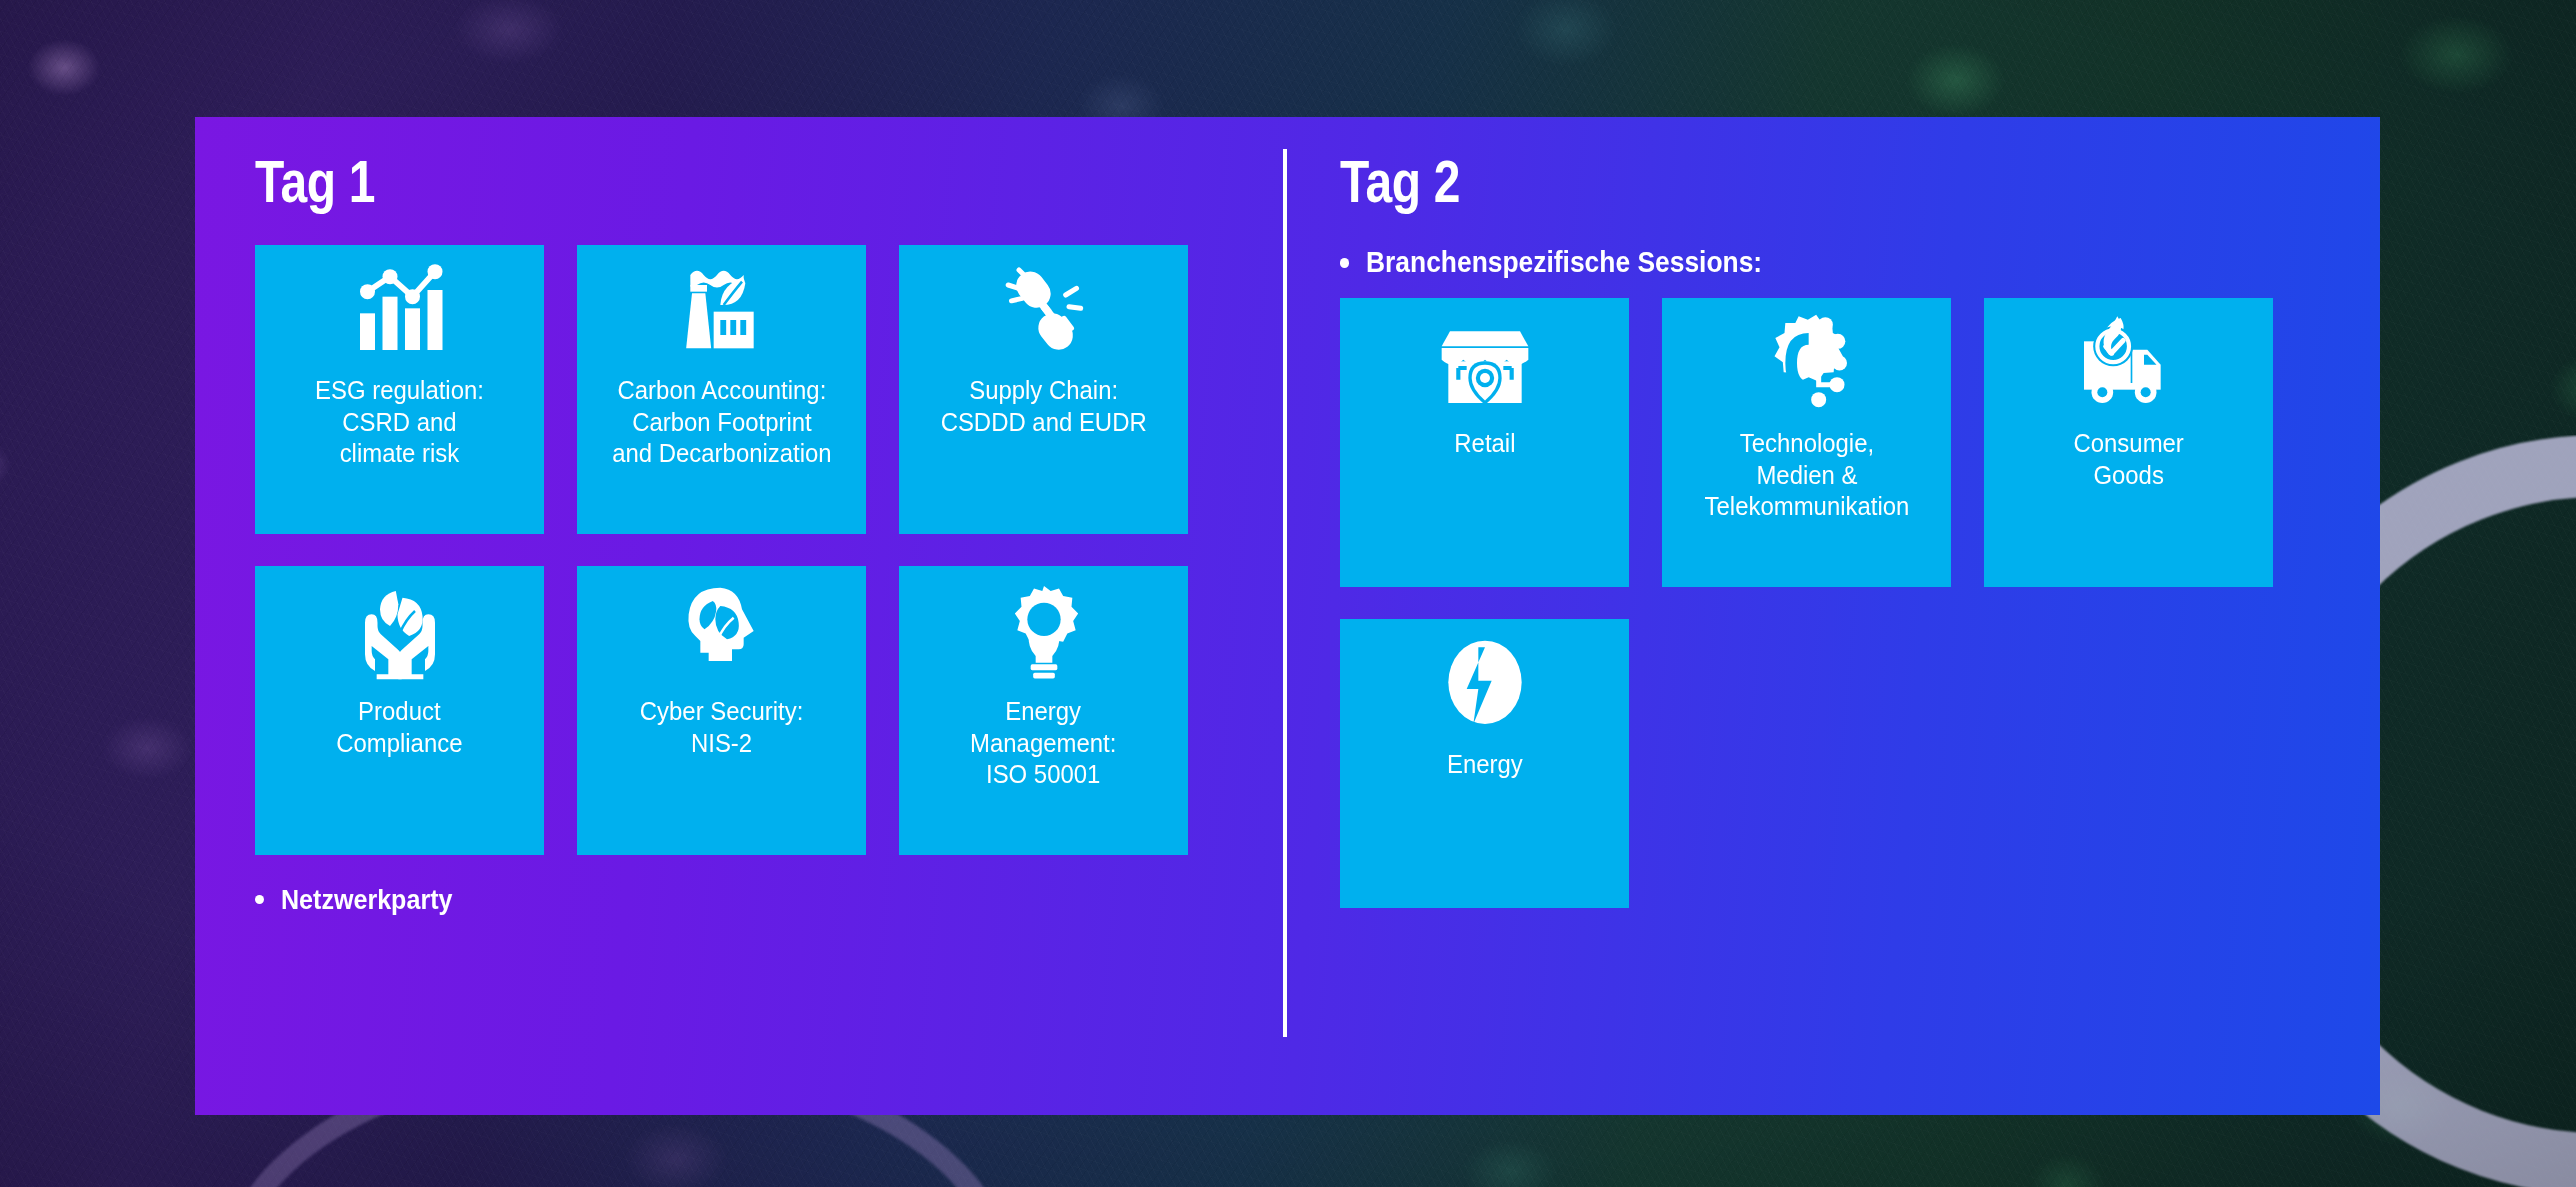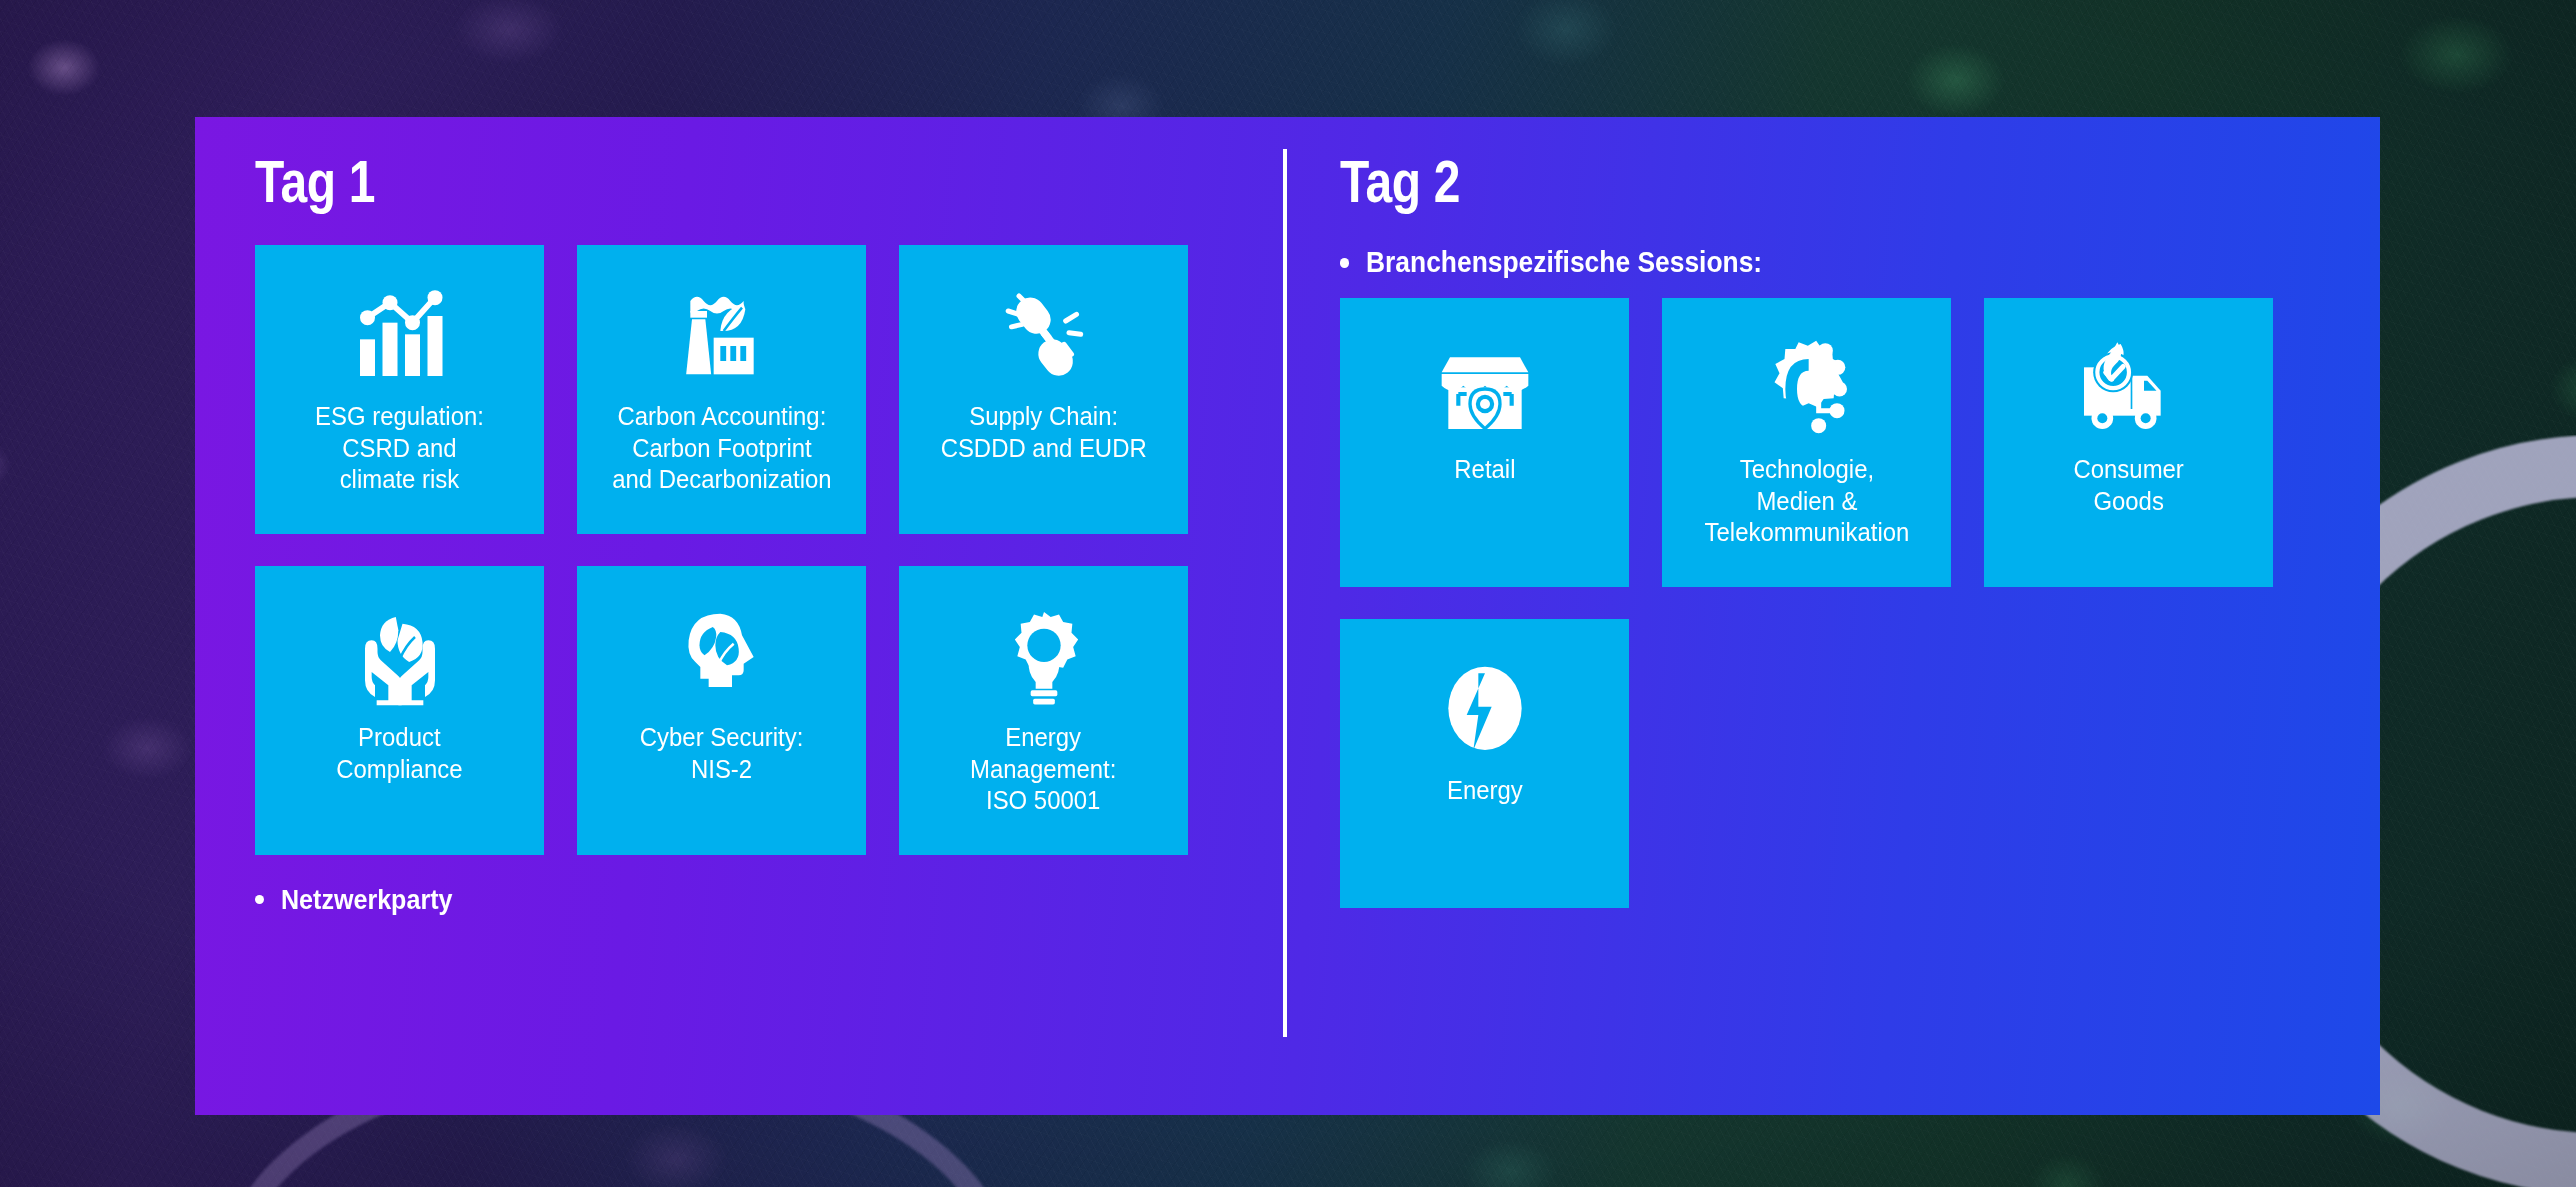--- a/index.html
+++ b/index.html
@@ -137,21 +137,21 @@
 
   .grid{display:flex;flex-direction:column;gap:32px;}
   .grid-row{display:flex;gap:33px;}
 
   .tile{
     background:#00b0ee;
     box-sizing:border-box;
     display:flex;
     flex-direction:column;
     align-items:center;
-    padding-top:41px;
+    padding-top:15px;
     width:289px;
     height:289px;
   }
 
   .tile-icon{
     width:100px;height:100px;
     display:flex;align-items:center;justify-content:center;
     margin-bottom:15px;
   }
   .tile-icon svg{width:100%;height:100%;display:block;fill:#ffffff;}

